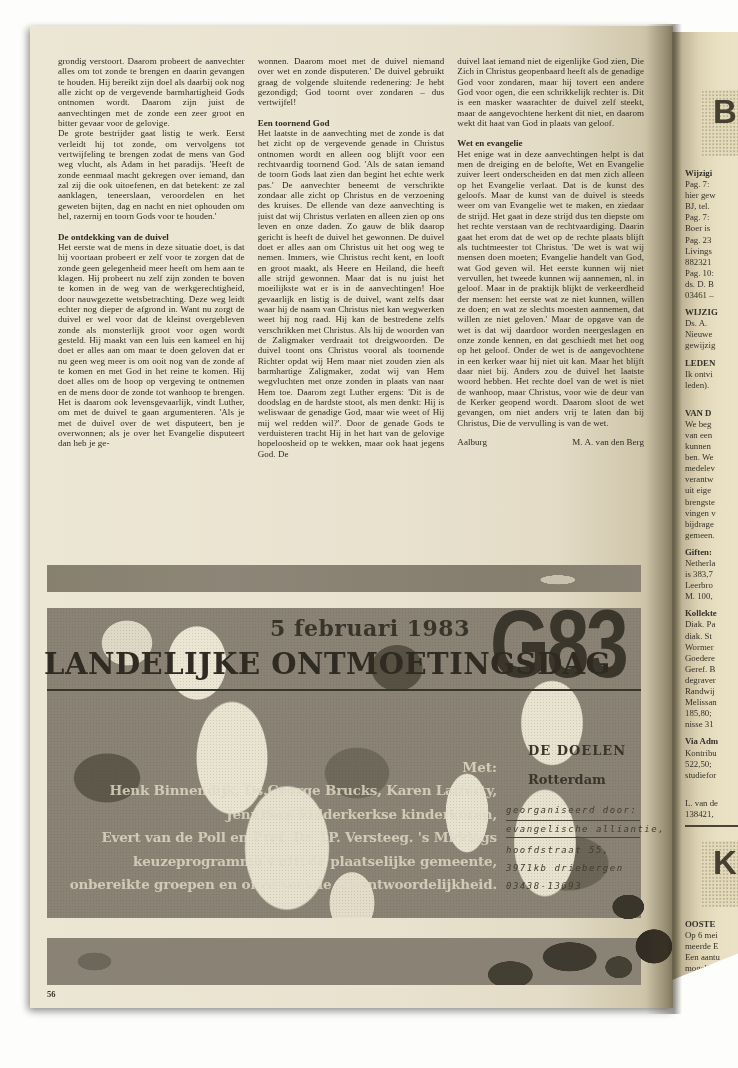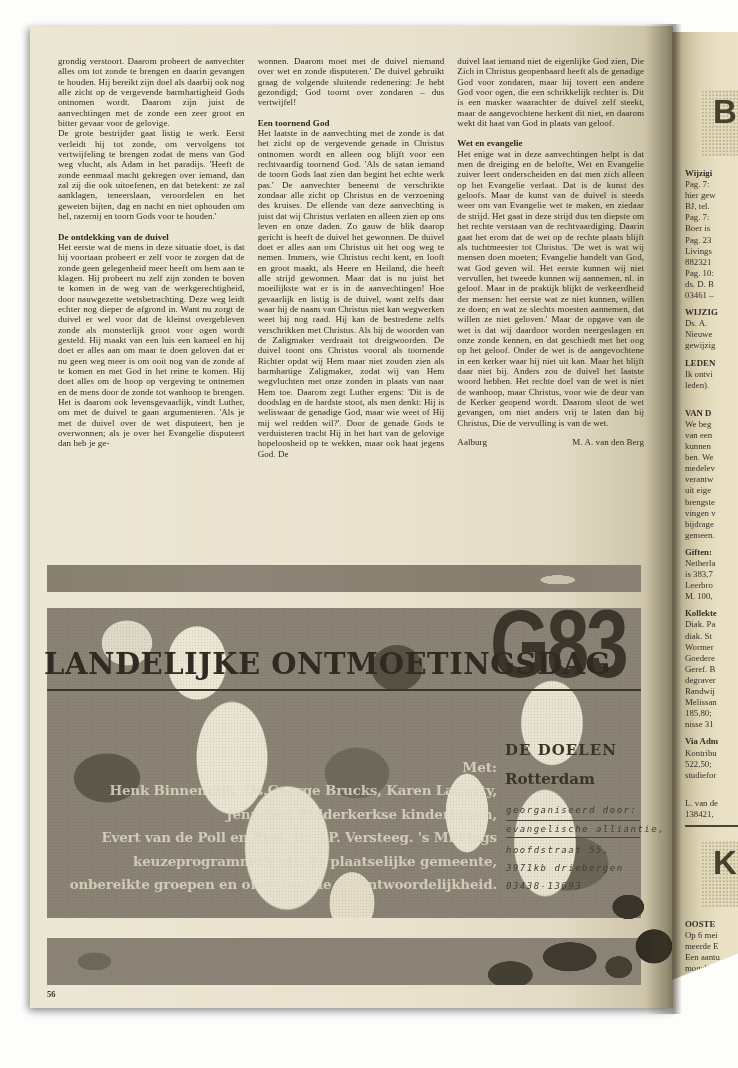--- a/index.html
+++ b/index.html
@@ -57,22 +57,22 @@
   .p-date{position:absolute;left:240px;top:589px;z-index:3;font-size:22px;font-weight:bold;
           font-family:"DejaVu Serif",serif;color:#39342a;letter-spacing:0.5px;}
   .p-g83{position:absolute;left:460px;top:580px;z-index:3;font-size:96px;line-height:0.8;
          font-family:"Liberation Sans",sans-serif;font-weight:bold;color:#3b362c;
          letter-spacing:-4px;transform:scaleX(0.8);transform-origin:left top;}
   .p-title1{position:absolute;left:14px;top:621px;z-index:3;font-size:29px;font-weight:bold;
             font-family:"DejaVu Serif",serif;color:#2f2a22;letter-spacing:0.5px;white-space:nowrap;}
   .p-rule{position:absolute;left:17px;top:663px;width:594px;height:2px;background:#3a352a;z-index:3;}
   .p-title2{position:absolute;left:14px;top:676px;z-index:3;font-size:27px;font-weight:bold;
             font-family:"DejaVu Serif",serif;color:#2f2a22;letter-spacing:0.3px;white-space:nowrap;}
-  .p-venue{position:absolute;left:475px;top:710px;z-index:3;font-family:"DejaVu Serif",serif;
-           font-weight:bold;color:#3a342a;font-size:15px;line-height:29px;white-space:nowrap;}
+  .p-venue{position:absolute;left:498px;top:710px;z-index:3;font-family:"DejaVu Serif",serif;
+           font-weight:bold;color:#3a342a;font-size:13px;line-height:29px;white-space:nowrap;}
   .p-venue .venue-name{letter-spacing:1px;}
   .p-met{position:absolute;left:360px;top:733px;width:107px;text-align:right;z-index:3;
          font-family:"DejaVu Serif",serif;font-weight:bold;font-size:13.5px;
          color:rgba(224,217,198,0.85);}
   .p-lineup{position:absolute;left:15px;top:753px;width:452px;text-align:right;z-index:3;
             font-family:"DejaVu Serif",serif;font-weight:bold;font-size:13.5px;line-height:23.5px;
             color:rgba(224,217,198,0.82);letter-spacing:-0.2px;}
   .p-org{position:absolute;left:476px;top:778px;width:134px;z-index:3;
          font-family:"DejaVu Sans Mono",monospace;font-style:italic;font-size:9px;
          letter-spacing:1.5px;color:#433d31;line-height:12px;white-space:nowrap;}
@@ -136,20 +136,21 @@
           <span>M. A. van den Berg</span>
         </div>
       </div>
     </div>
 
     <div class="band-top"></div>
     <div class="poster-main"></div>
     <div class="band-bottom"></div>
     <div class="photo-spill"></div>
 
+    <div class="p-date">5 februari 1983</div>
     <div class="p-g83">G83</div>
     <div class="p-title1">LANDELIJKE ONTMOETINGSDAG</div>
     <div class="p-rule"></div>
 
     <div class="p-venue">
       <div class="venue-name">DE DOELEN</div>
       <div>Rotterdam</div>
     </div>
 
     <div class="p-met">Met:</div>

